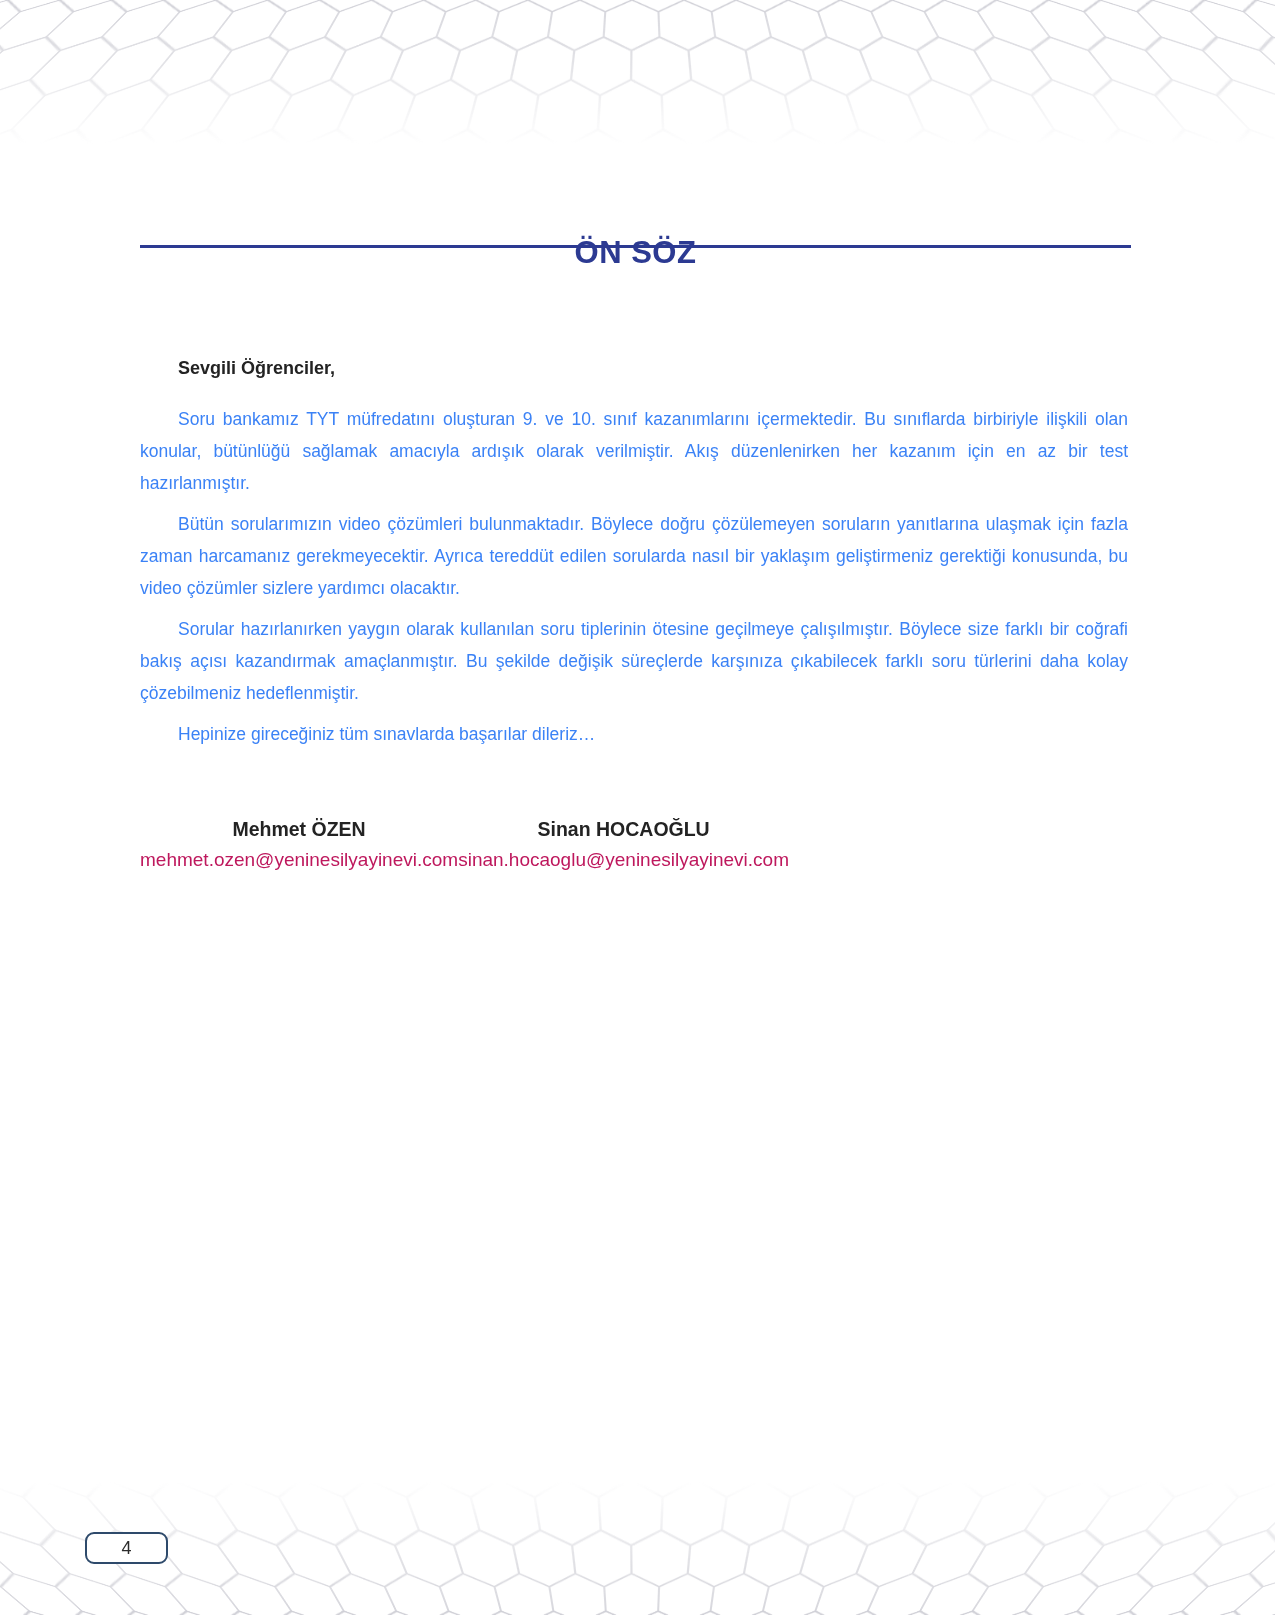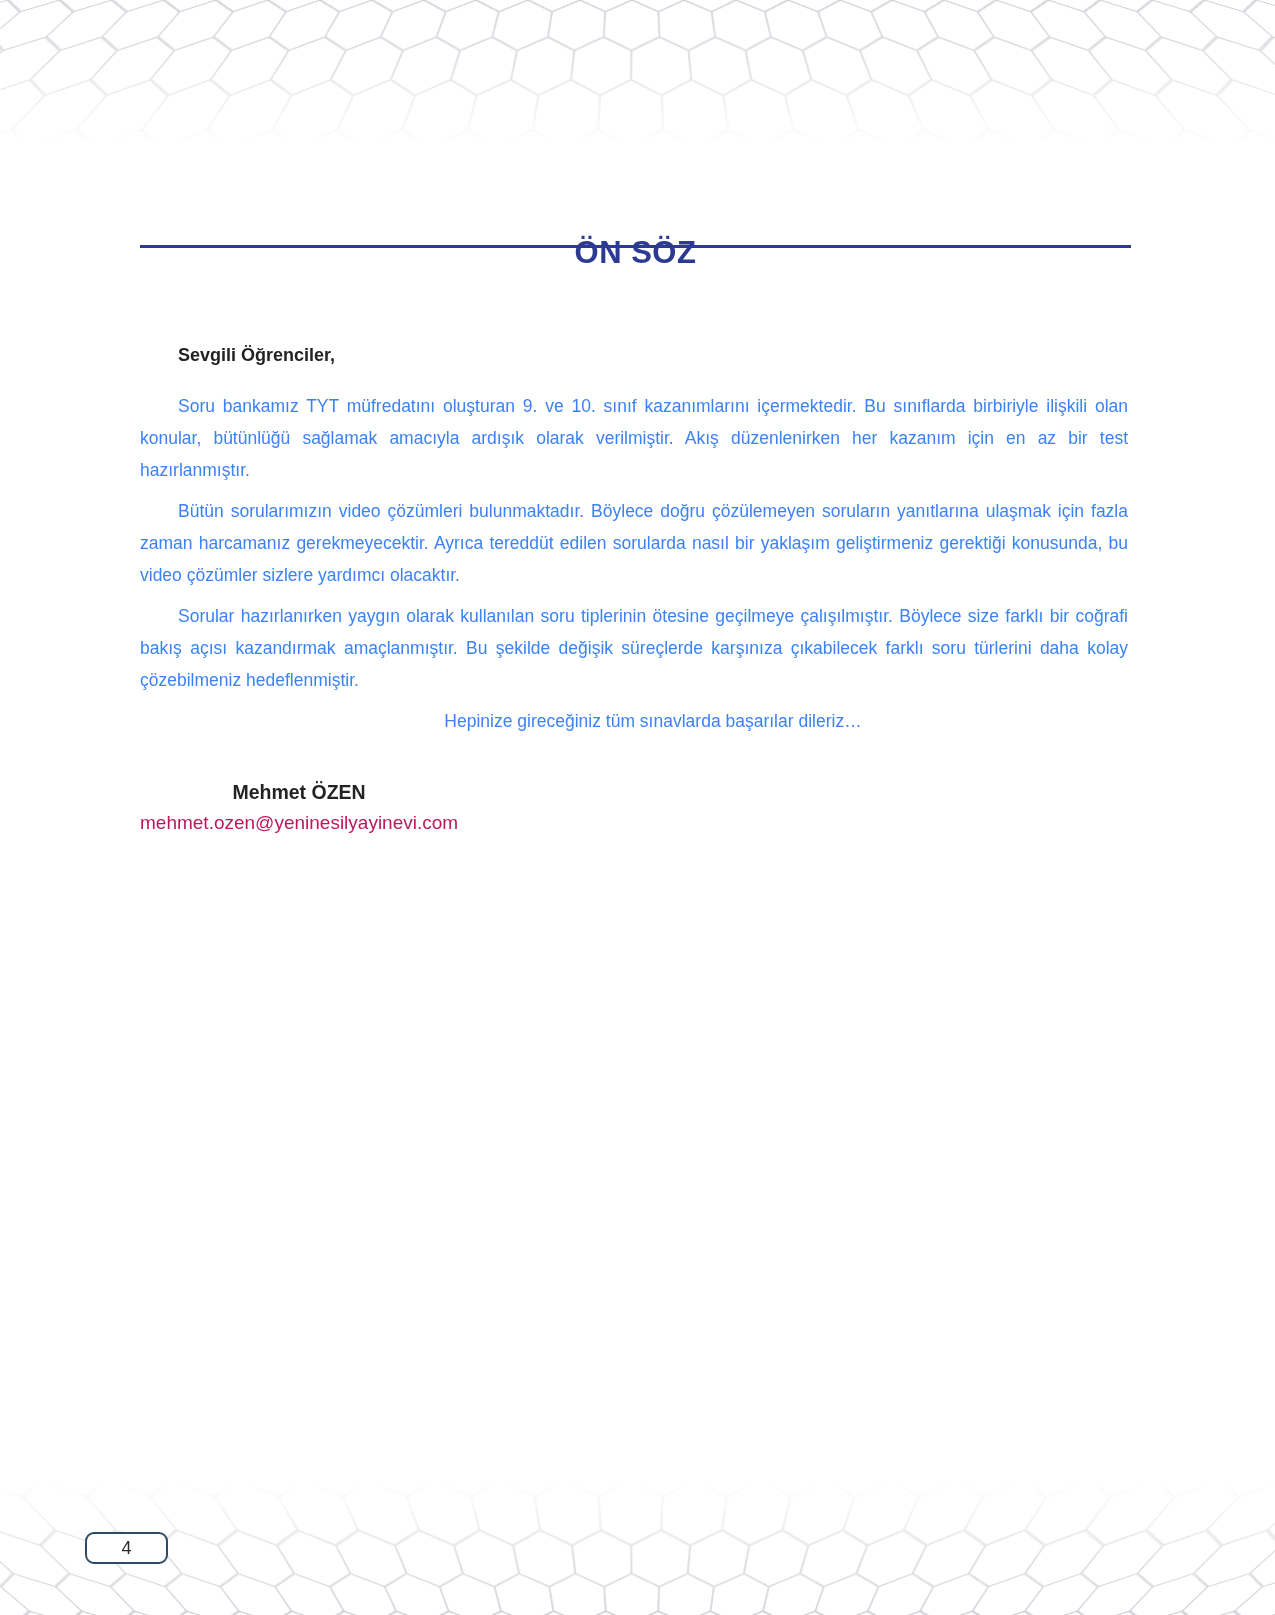--- a/index.html
+++ b/index.html
@@ -82,38 +82,38 @@
     position: absolute;
     top: 338px;
     left: 140px;
     width: 988px;
   }
   .greeting {
     font-weight: bold;
     font-size: 18px;
     line-height: 26px;
     text-indent: 38px;
-    margin: 4px 0 22px 0;
+    margin: 17px 0 22px 0;
     color: #232323;
   }
   .content p.body-par {
     margin: 0 0 9px 0;
     font-size: 17.5px;
     line-height: 32px;
     text-align: justify;
     text-indent: 38px;
     color: #3b82f6;
   }
   .content p.body-par.last {
-    text-align: center;
+    text-align: left;
   }
 
   
   .signatures {
-    margin-top: 44px;
+    margin-top: 68px;
     padding-right: 38px;
     display: flex;
     flex-direction: row;
     align-items: flex-start;
   }
   .sig {
     text-align: center;
     margin-bottom: 19px;
   }
   .sig-name {
@@ -188,16 +188,20 @@
   <p class="body-par">Soru bankamız TYT müfredatını oluşturan 9. ve 10. sınıf kazanımlarını içermektedir. Bu sınıflarda birbiriyle ilişkili olan konular, bütünlüğü sağlamak amacıyla ardışık olarak verilmiştir. Akış düzenlenirken her kazanım için en az bir test hazırlanmıştır.</p>
   <p class="body-par">Bütün sorularımızın video çözümleri bulunmaktadır. Böylece doğru çözülemeyen soruların yanıtlarına ulaşmak için fazla zaman harcamanız gerekmeyecektir. Ayrıca tereddüt edilen sorularda nasıl bir yaklaşım geliştirmeniz gerektiği konusunda, bu video çözümler sizlere yardımcı olacaktır.</p>
   <p class="body-par">Sorular hazırlanırken yaygın olarak kullanılan soru tiplerinin ötesine geçilmeye çalışılmıştır. Böylece size farklı bir coğrafi bakış açısı kazandırmak amaçlanmıştır. Bu şekilde değişik süreçlerde karşınıza çıkabilecek farklı soru türlerini daha kolay çözebilmeniz hedeflenmiştir.</p>
   <p class="body-par last">Hepinize gireceğiniz tüm sınavlarda başarılar dileriz…</p>
 
   <div class="signatures">
     <div class="sig">
       <div class="sig-name">Mehmet ÖZEN</div>
       <div class="sig-email">mehmet.ozen@yeninesilyayinevi.com</div>
     </div>
+    <div class="sig">
+      <div class="sig-name">Sinan HOCAOĞLU</div>
+      <div class="sig-email">sinan.hocaoglu@yeninesilyayinevi.com</div>
+    </div>
   </div>
 </div>
 
 <div class="page-number-box">4</div>
 
 </body></html>

